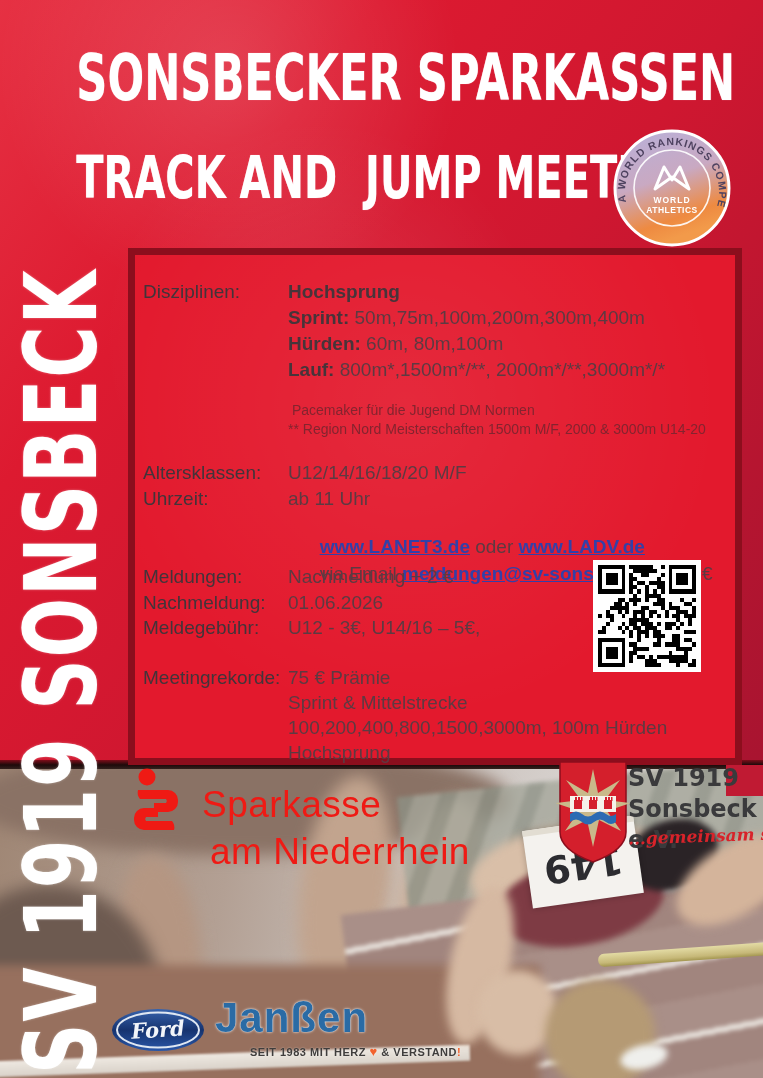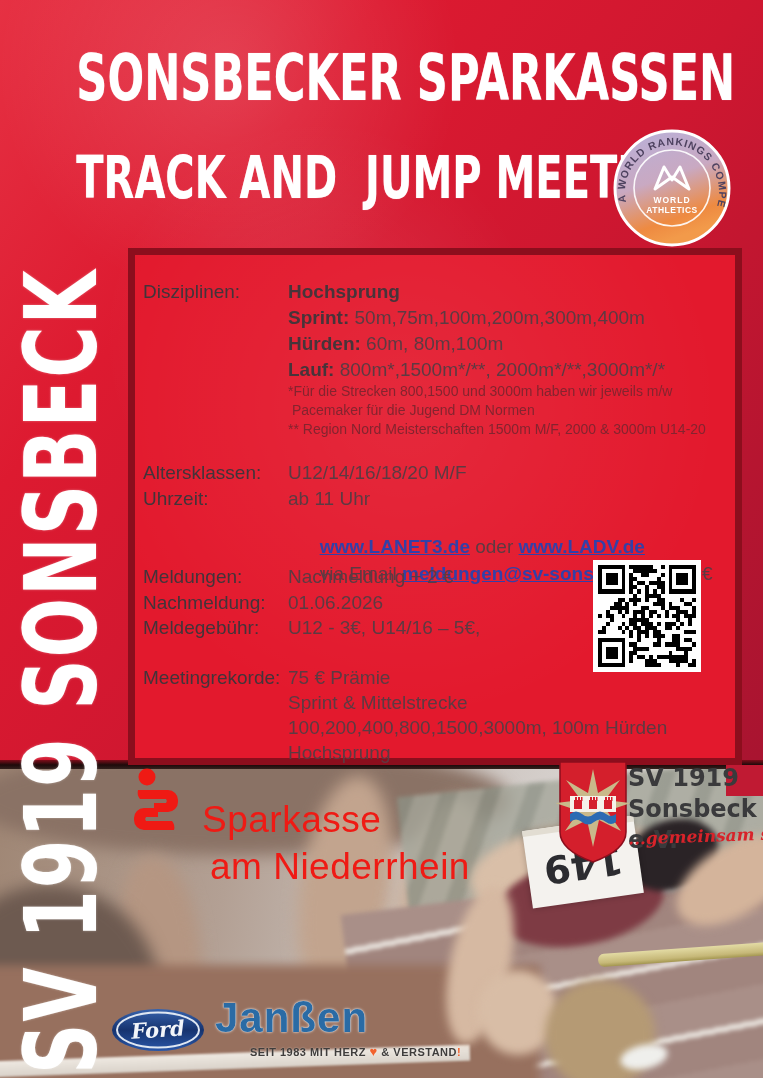--- a/index.html
+++ b/index.html
@@ -69,21 +69,21 @@
   .crossbar{position:absolute;left:598px;top:948px;width:175px;height:13px;
     transform:rotate(-4deg);background:linear-gradient(180deg,#e3dba4,#c6b878 70%,#a3964f);
     border-radius:6px;z-index:3;}
   .bib{position:absolute;left:527px;top:823px;width:112px;height:72px;background:#f4f2ee;
     transform:rotate(172deg);z-index:2;display:flex;align-items:center;justify-content:center;
     font-family:"DejaVu Sans",sans-serif;font-weight:bold;font-size:38px;color:#2c2c30;
     box-shadow:0 0 6px rgba(0,0,0,.25);border-bottom:6px solid #e2ddd2;}
 
   
   .sparkasse{position:absolute;left:126px;top:768px;z-index:8;}
-  .sk-text{position:absolute;left:76px;top:28px;width:340px;color:#ef1a14;
+  .sk-text{position:absolute;left:76px;top:13px;width:340px;color:#ef1a14;
     font-size:37px;line-height:47px;letter-spacing:.5px;}
   .sk-l2{margin-left:8px;}
 
   
   .sv-club{position:absolute;left:556px;top:760px;z-index:8;}
   .sv-name{position:absolute;left:72px;top:3px;width:150px;color:#3a3a3c;
     font-family:"DejaVu Sans",sans-serif;font-weight:bold;font-size:24px;line-height:31px;}
   .sv-slogan{position:absolute;left:72px;top:66px;width:150px;color:#d8232a;
     font-family:"DejaVu Serif",serif;font-style:italic;font-weight:bold;font-size:17px;
     white-space:nowrap;transform:rotate(-2deg);}
@@ -164,21 +164,20 @@
   </div>
 
   <div class="side-text">SV 1919 SONSBECK</div>
 
   <div class="info-box">
     <div class="row-label" style="top:26px">Disziplinen:</div>
     <div class="val" style="top:26px;font-weight:bold;color:#47343a">Hochsprung</div>
     <div class="val" style="top:52px"><b>Sprint:</b><span> 50m,75m,100m,200m,300m,400m</span></div>
     <div class="val" style="top:78px"><b>Hürden:</b><span> 60m, 80m,100m</span></div>
     <div class="val" style="top:104px"><b>Lauf:</b><span> 800m*,1500m*/**, 2000m*/**,3000m*/*</span></div>
-    <div class="footnote" style="top:128px">*Für die Strecken 800,1500 und 3000m haben wir jeweils m/w</div>
     <div class="footnote" style="top:147px"> Pacemaker für die Jugend DM Normen</div>
     <div class="footnote" style="top:166px">** Region Nord Meisterschaften 1500m M/F, 2000 &amp; 3000m U14-20</div>
 
     <div class="row-label" style="top:207px">Altersklassen:</div>
     <div class="val" style="top:207px">U12/14/16/18/20 M/F</div>
 
     <div class="row-label" style="top:233px">Uhrzeit:</div>
     <div class="val" style="top:233px">ab 11 Uhr</div>
 
     <div class="val" style="top:259px">

